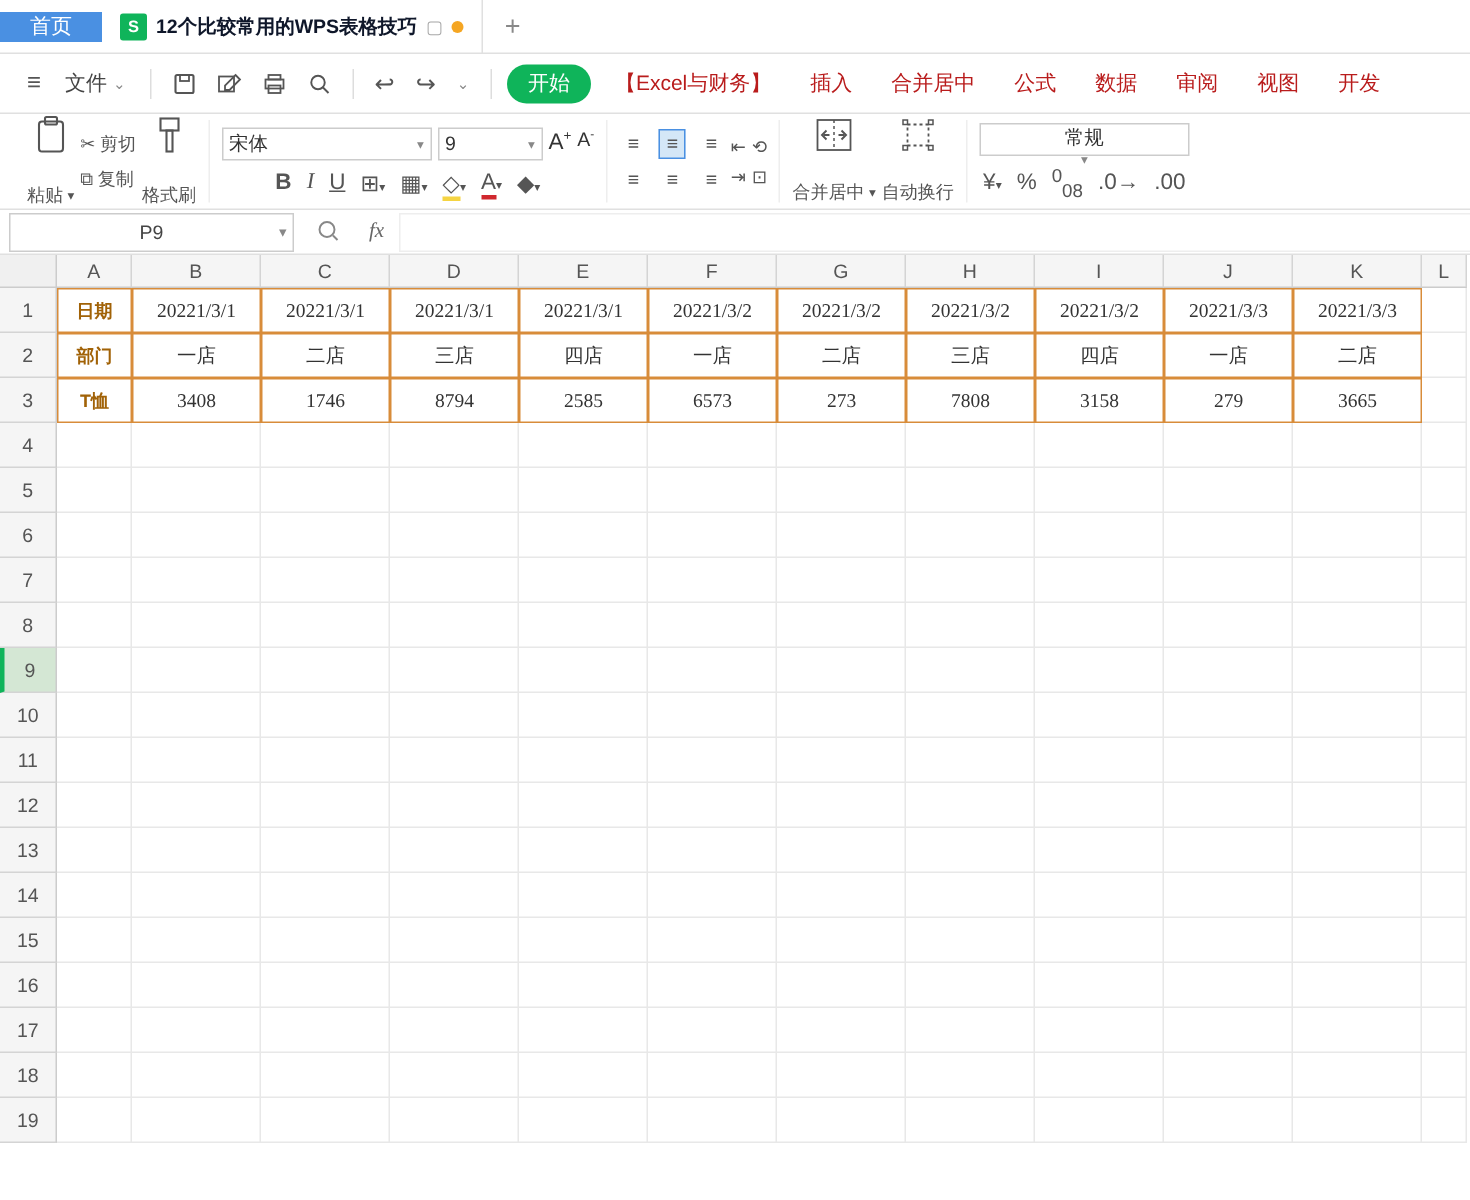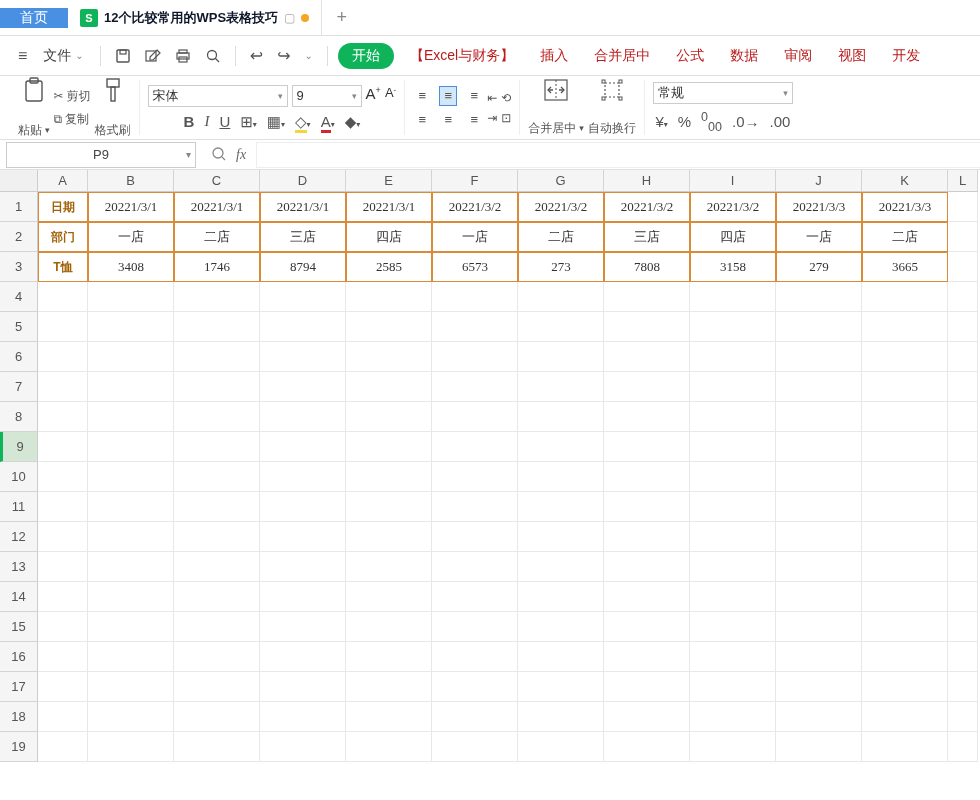--- a/index.html
+++ b/index.html
@@ -33,27 +33,27 @@
 .font-sel { width: 140px; height: 22px; border: 1px solid #ccc; font-size: 13px; padding: 0 4px; display: flex; align-items: center; justify-content: space-between; }
 .size-sel { width: 70px; height: 22px; border: 1px solid #ccc; font-size: 13px; padding: 0 4px; display: flex; align-items: center; justify-content: space-between; }
 .fmtrow { display: flex; gap: 10px; align-items: center; }
 .fmtrow .fi { color: #555; font-size: 15px; }
 .under { text-decoration: underline; }
 .ital { font-style: italic; font-family: Georgia, serif; }
 .align-grid { display: grid; grid-template-columns: repeat(3,18px); grid-template-rows: repeat(2,20px); gap: 4px 8px; }
 .align-grid .ai { color: #555; font-size: 13px; display: flex; align-items: center; justify-content: center; }
 .align-grid .sel { background: #d4e7f7; border: 1px solid #4a90e2; }
 .indent-col { display: flex; flex-direction: column; gap: 6px; }
-.fmt-sel { width: 140px; height: 22px; border: 1px solid #ccc; font-size: 13px; padding: 0 4px; display: flex; align-items: center; justify-content: space-between; }
+.fmt-sel { width: 140px; height: 22px; border: 1px solid #ccc; font-size: 13px; padding: 0 4px; display: flex; align-items: center; justify-content: space-between; flex-direction: column; }
 
 
 .fx-bar { display: flex; align-items: center; height: 30px; border-bottom: 1px solid #e0e0e0; }
 .namebox { width: 190px; height: 26px; border: 1px solid #ccc; margin: 0 6px; display: flex; align-items: center; justify-content: center; position: relative; font-size: 13px; color: #444; }
 .namebox .dd { position: absolute; right: 4px; color: #888; font-size: 10px; }
-.fx-ico { padding: 0 10px; color: #666; font-size: 14px; display: flex; gap: 10px; }
+.fx-ico { padding: 0 10px; color: #666; font-size: 14px; display: flex; gap: 20px; }
 .fx-input { flex: 1; height: 26px; border: 1px solid #eee; border-right: none; }
 
 
 .grid { position: relative; }
 .corner { position: absolute; left: 0; top: 0; width: 38px; height: 22px; background: #f0f0f0; border-right: 1px solid #ccc; border-bottom: 1px solid #ccc; }
 .colheads { display: flex; margin-left: 38px; }
 .colheads .ch { height: 22px; background: #f5f5f5; border-right: 1px solid #d4d4d4; border-bottom: 1px solid #ccc; display: flex; align-items: center; justify-content: center; font-size: 13px; color: #555; }
 .rowarea { display: flex; }
 .rowheads { width: 38px; }
 .rowheads .rh { height: 30px; background: #f5f5f5; border-right: 1px solid #ccc; border-bottom: 1px solid #d4d4d4; display: flex; align-items: center; justify-content: center; font-size: 13px; color: #555; }
@@ -244,21 +244,21 @@
 
   <div class="rgroup" style="border-right:none">
     <div class="rcol" style="gap:6px">
       <div class="fmt-sel">
           <span>常规</span>
           <span style="font-size:9px;color:#888">▾</span>
         </div>
       <div class="fmtrow">
         <span class="fi">¥<span style="font-size:8px">▾</span></span>
         <span class="fi">%</span>
-        <span class="fi"><sup>0</sup><sub>00</sub></span>
+        <span class="fi"><sup>0</sup><sub>08</sub></span>
         <span class="fi">.0→</span>
         <span class="fi">.00</span>
       </div>
     </div>
   </div>
 </div>
 
 <div class="fx-bar">
   <div class="namebox">
       <span>P9</span>

